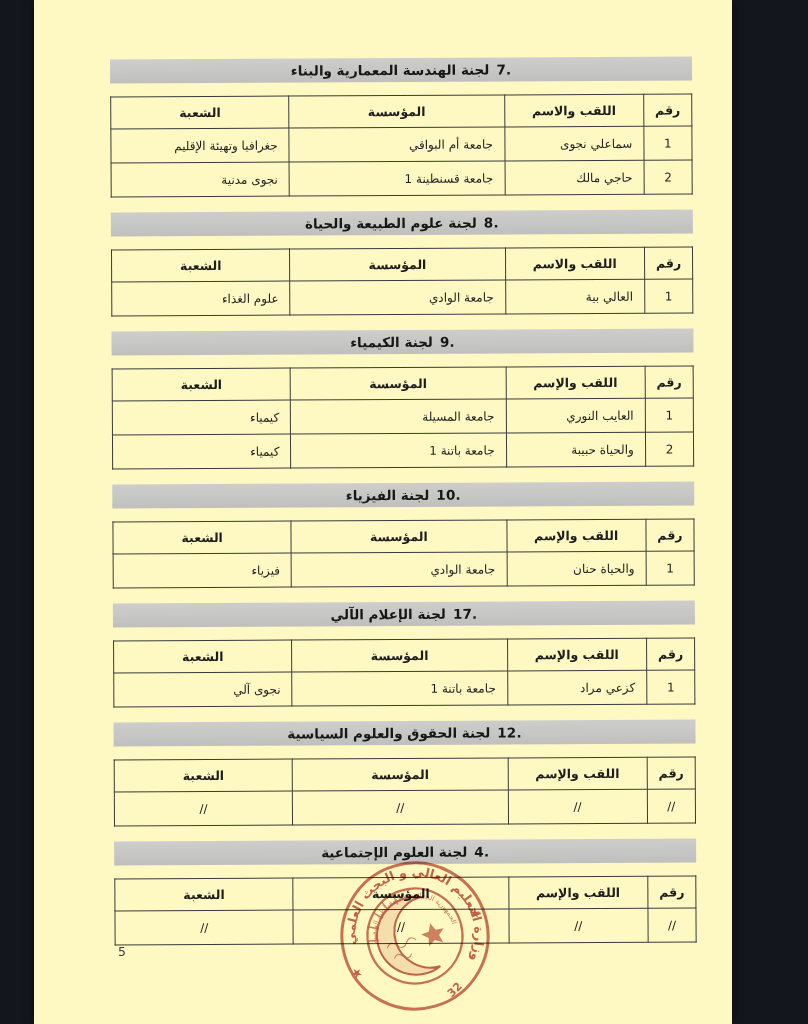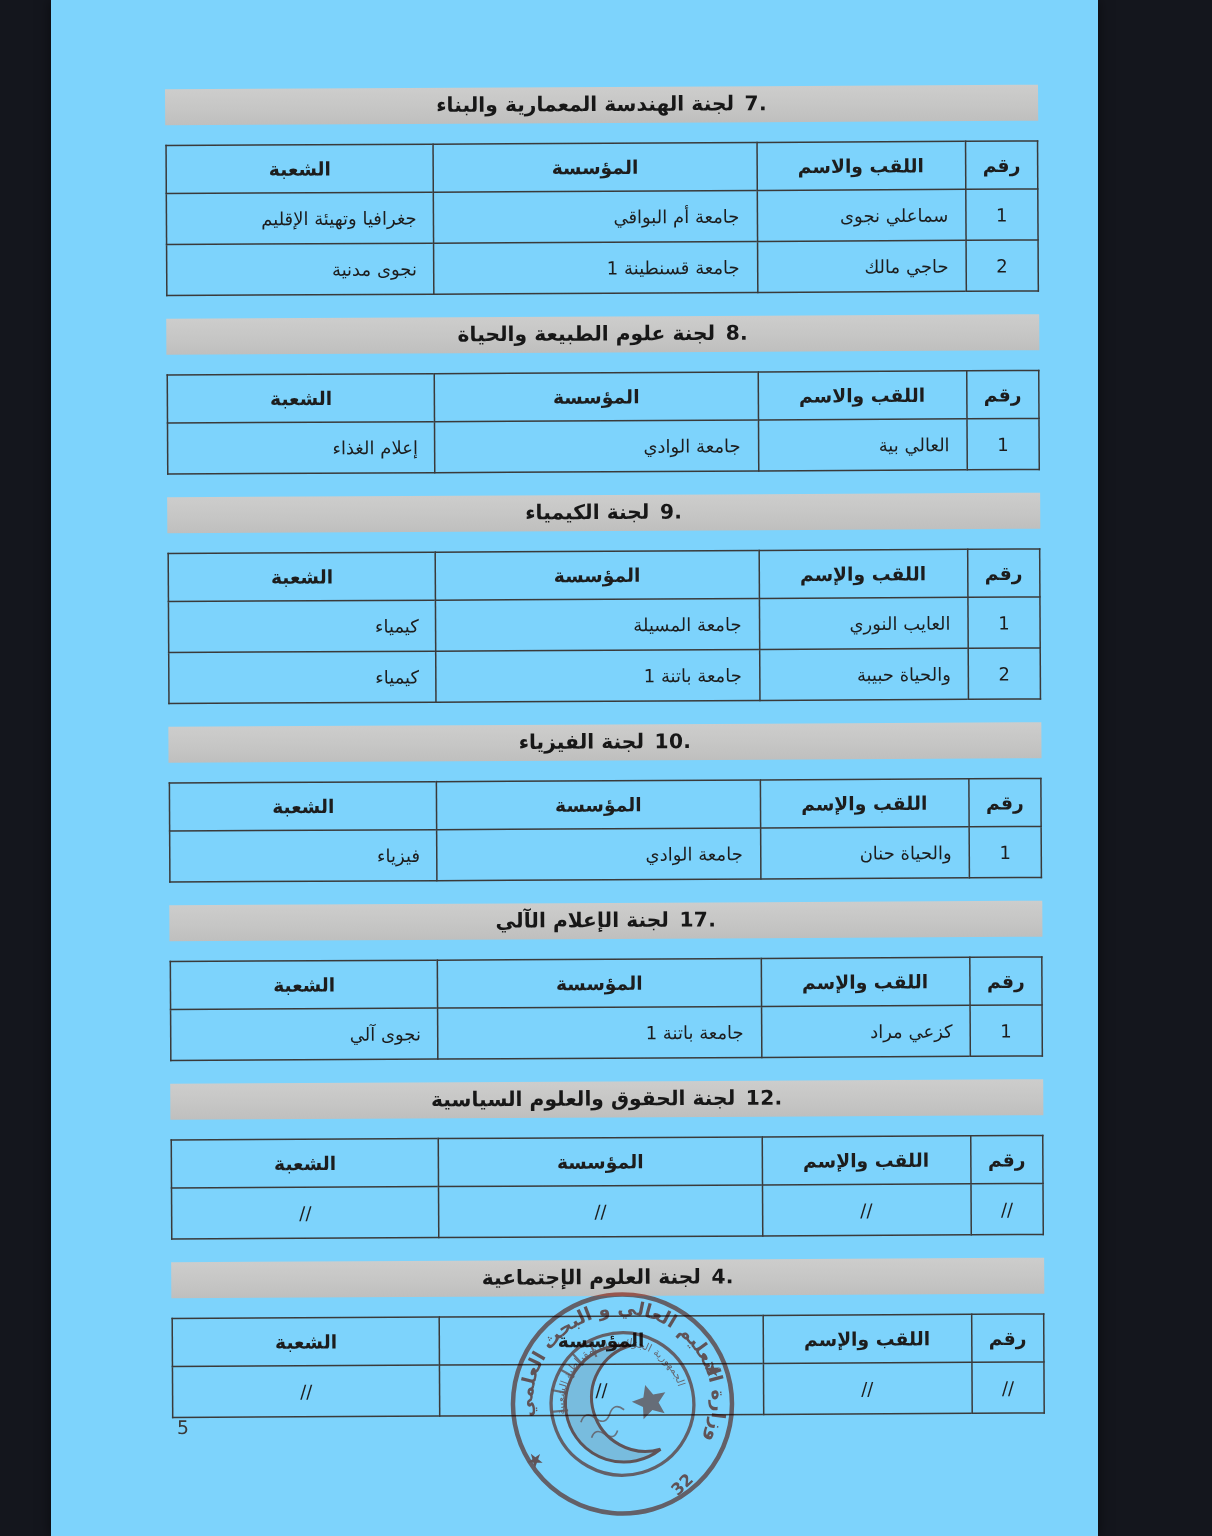--- a/index.html
+++ b/index.html
@@ -4,21 +4,21 @@
 <style>
   html,body{margin:0;padding:0;}
   body{
     width:808px;height:1024px;overflow:hidden;position:relative;
     background:#14161d;
     font-family:"DejaVu Sans",sans-serif;
     -webkit-font-smoothing:antialiased;
   }
   .scan-page{
     position:absolute;left:34px;top:0;width:698px;height:1024px;
-    background:#7dd3fc;
+    background:#fef9c3;
     box-shadow:0 0 8px rgba(0,0,0,.55);
   }
   .content{
     position:absolute;left:76px;top:58px;width:582px;
     transform:rotate(-0.3deg);
     transform-origin:50% 0;
   }
   .committee-section{margin-bottom:15px;}
   .section-title-bar{
     background:linear-gradient(180deg,#cdcdcc 0%,#c6c6c5 55%,#bfbfbe 100%);
@@ -114,21 +114,21 @@
               <th>اللقب والاسم</th>
               <th>المؤسسة</th>
               <th>الشعبة</th>
             </tr>
           </thead>
           <tbody>
             <tr>
               <td class="cell-num">1</td>
               <td>العالي بية</td>
               <td>جامعة الوادي</td>
-              <td>إعلام الغذاء</td>
+              <td>علوم الغذاء</td>
             </tr>
           </tbody>
         </table>
       </section>
       <section class="committee-section">
         <div class="section-title-bar"><span class="section-number">9.</span><span>لجنة الكيمياء</span></div>
         <table class="committee-table">
           <colgroup>
             <col class="col-num">
             <col class="col-name">

